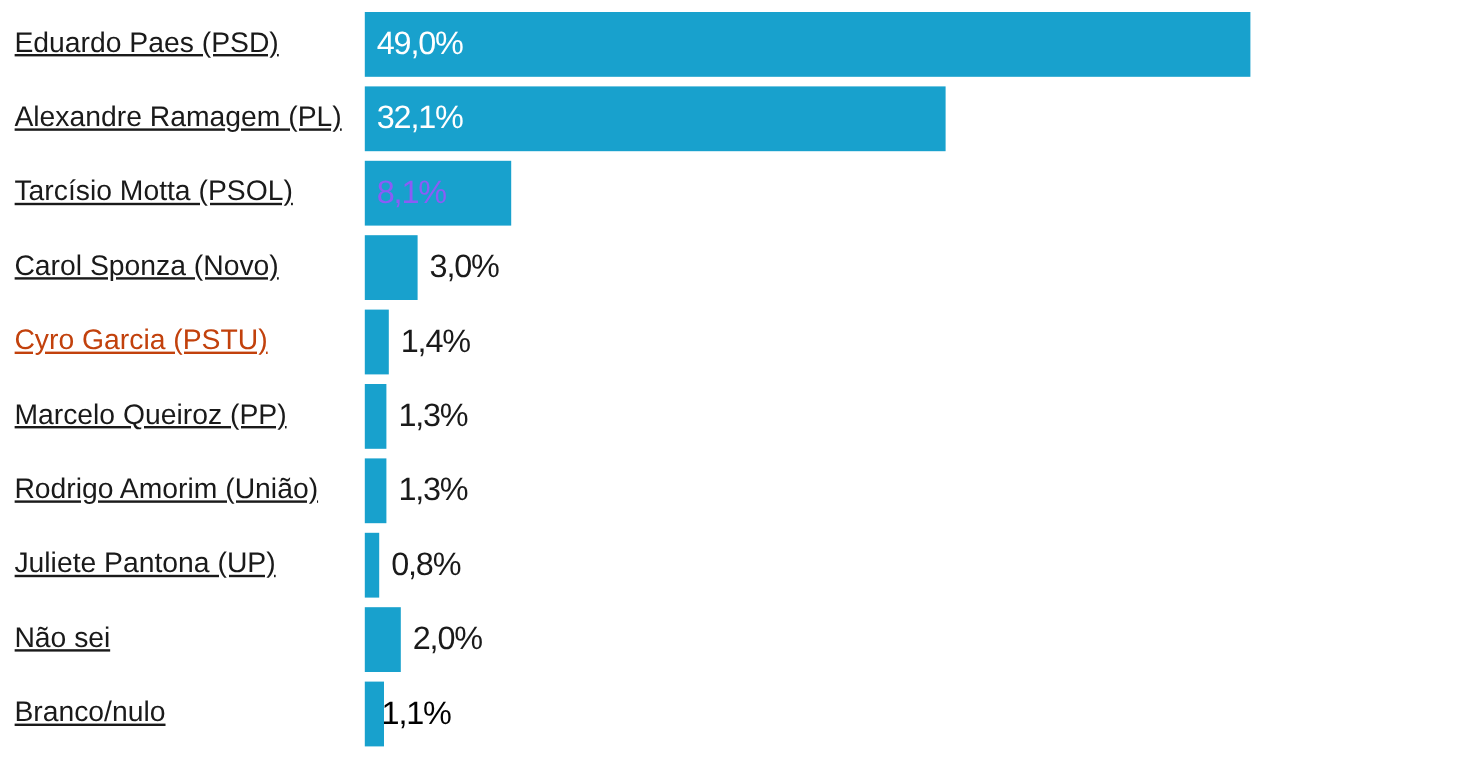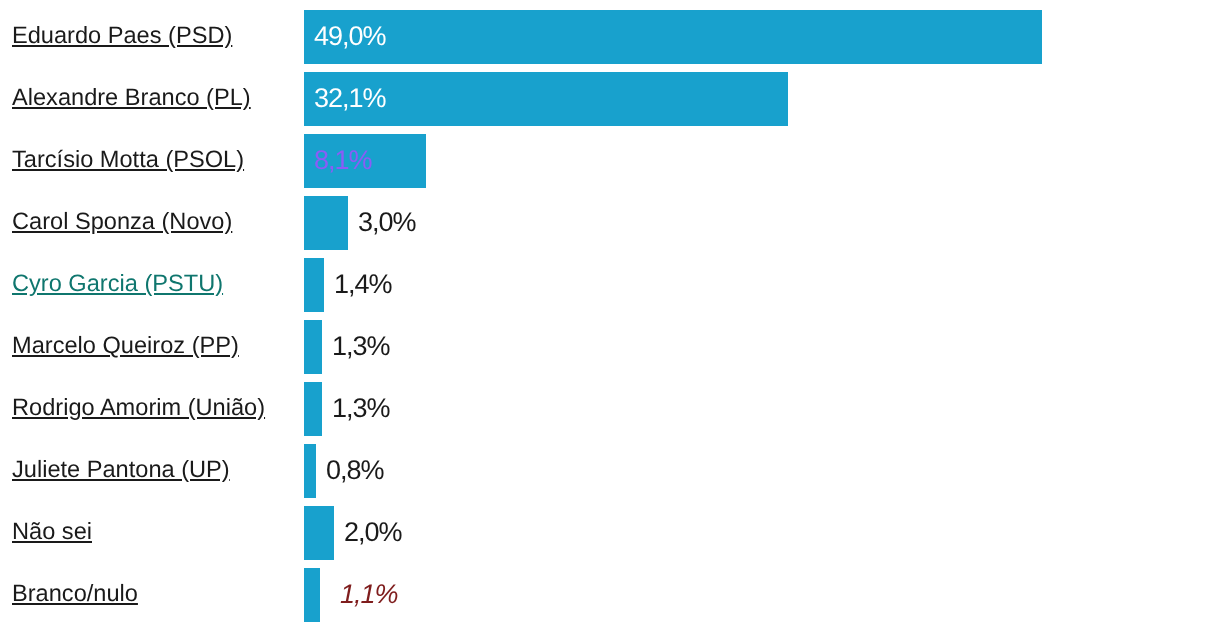--- a/index.html
+++ b/index.html
@@ -30,36 +30,36 @@
 </head>
 <body>
 
 <div class="chart">
     <div class="bar-row" style="top: 10px; height: 54px;">
       <div class="cat-label" style="color: rgb(26, 26, 26);">Eduardo Paes (PSD)</div>
       <div class="bar" style="width: 738px; left: 304px; height: 54px; background: rgb(24, 161, 205);"></div>
       <div class="val-label inside" style="left: 314px; color: rgb(255, 255, 255);">49,0%</div>
     </div>
     <div class="bar-row" style="top: 72px; height: 54px;">
-      <div class="cat-label" style="color: rgb(26, 26, 26);">Alexandre Branco (PL)</div>
+      <div class="cat-label" style="color: rgb(26, 26, 26);">Alexandre Ramagem (PL)</div>
       <div class="bar" style="width: 484px; left: 304px; height: 54px; background: rgb(24, 161, 205);"></div>
       <div class="val-label inside" style="left: 314px; color: rgb(255, 255, 255);">32,1%</div>
     </div>
     <div class="bar-row" style="top: 134px; height: 54px;">
       <div class="cat-label" style="color: rgb(26, 26, 26);">Tarcísio Motta (PSOL)</div>
       <div class="bar" style="width: 122px; left: 304px; height: 54px; background: rgb(24, 161, 205);"></div>
       <div class="val-label inside" style="left: 314px; color: #8b5cf6;">8,1%</div>
     </div>
     <div class="bar-row" style="top: 196px; height: 54px;">
       <div class="cat-label" style="color: rgb(26, 26, 26);">Carol Sponza (Novo)</div>
       <div class="bar" style="width: 44px; left: 304px; height: 54px; background: rgb(24, 161, 205);"></div>
       <div class="val-label outside" style="left: 358px; color: rgb(26, 26, 26); text-align: center;">3,0%</div>
     </div>
     <div class="bar-row" style="top: 258px; height: 54px;">
-      <div class="cat-label" style="color: #0f766e;">Cyro Garcia (PSTU)</div>
+      <div class="cat-label" style="color: #c2410c;">Cyro Garcia (PSTU)</div>
       <div class="bar" style="width: 20px; left: 304px; height: 54px; background: rgb(24, 161, 205);"></div>
       <div class="val-label outside" style="left: 334px; color: rgb(26, 26, 26);">1,4%</div>
     </div>
     <div class="bar-row" style="top: 320px; height: 54px;">
       <div class="cat-label" style="color: rgb(26, 26, 26);">Marcelo Queiroz (PP)</div>
       <div class="bar" style="width: 18px; left: 304px; height: 54px; background: rgb(24, 161, 205);"></div>
       <div class="val-label outside" style="left: 332px; color: rgb(26, 26, 26);">1,3%</div>
     </div>
     <div class="bar-row" style="top: 382px; height: 54px;">
       <div class="cat-label" style="color: rgb(26, 26, 26);">Rodrigo Amorim (União)</div>
@@ -72,15 +72,15 @@
       <div class="val-label outside" style="left: 326px; color: rgb(26, 26, 26);">0,8%</div>
     </div>
     <div class="bar-row" style="top: 506px; height: 54px;">
       <div class="cat-label" style="color: rgb(26, 26, 26);">Não sei</div>
       <div class="bar" style="width: 30px; left: 304px; height: 54px; background: rgb(24, 161, 205);"></div>
       <div class="val-label outside" style="left: 344px; color: rgb(26, 26, 26);">2,0%</div>
     </div>
     <div class="bar-row" style="top: 568px; height: 54px;">
       <div class="cat-label" style="color: rgb(26, 26, 26);">Branco/nulo</div>
       <div class="bar" style="width: 16px; left: 304px; height: 54px; background: rgb(24, 161, 205);"></div>
-      <div class="val-label outside" style="left: 340px; color: #7f1d1d; font-style: italic;">1,1%</div>
+      <div class="val-label outside" style="left: 318px; color: #000000;">1,1%</div>
     </div>
   </div>
 
 </body></html>

